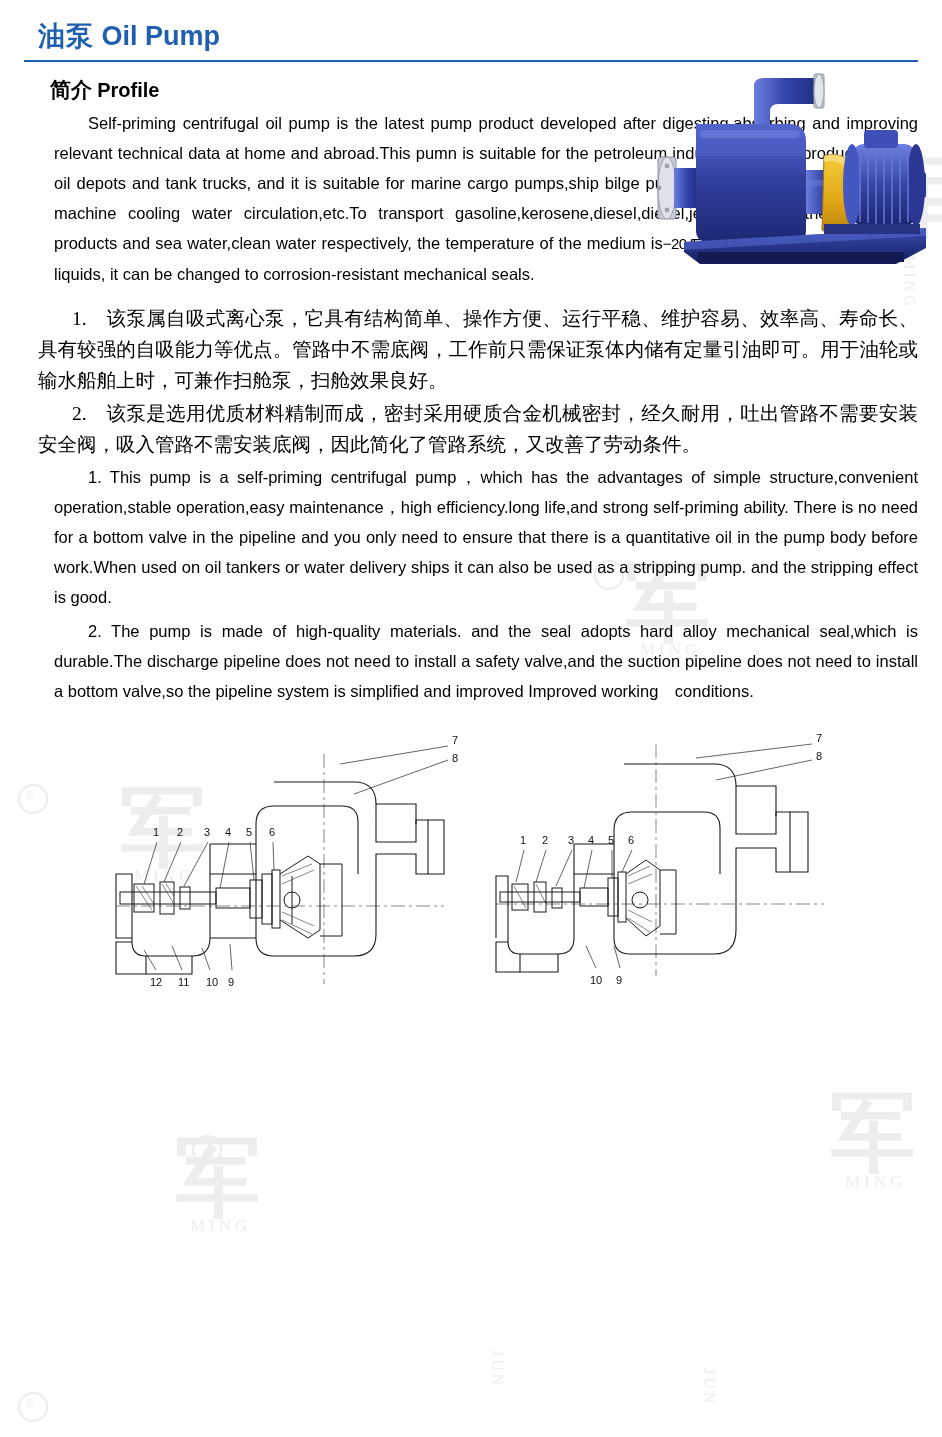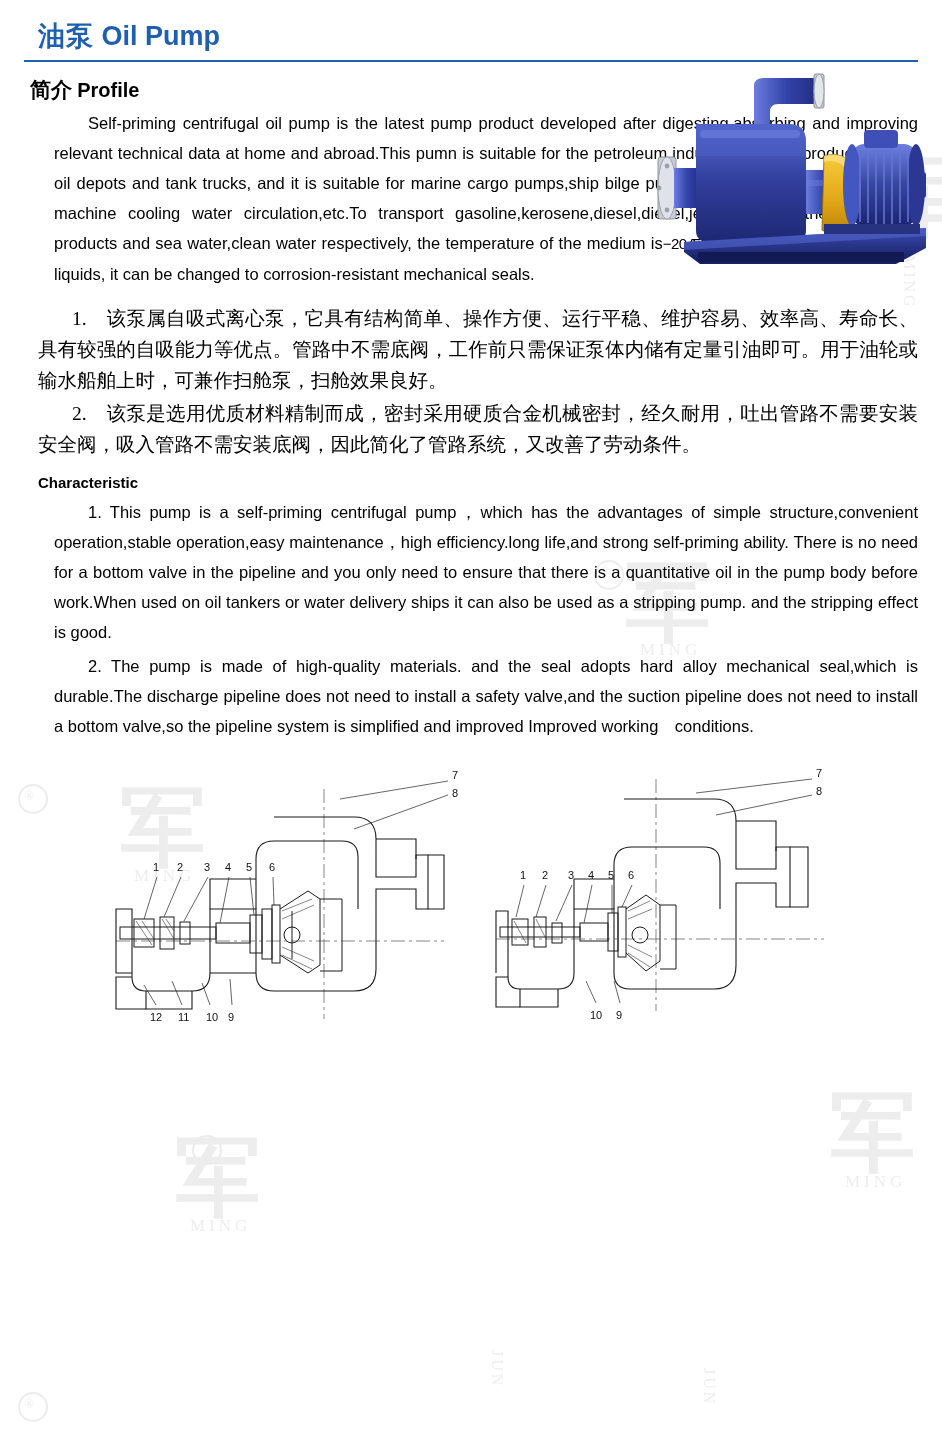--- a/index.html
+++ b/index.html
@@ -78,21 +78,21 @@
     margin-bottom: 14px;
     font-family: "Liberation Sans", sans-serif;
   }
   .doc-title .cn { letter-spacing: 1px; }
 
   .section-head-cn {
     position: relative;
     z-index: 2;
     font-size: 21px;
     font-weight: bold;
-    margin: 6px 0 4px 6px;
+    margin: 6px 0 4px 26px;
     font-family: "Liberation Serif", serif;
   }
   .section-head-cn .en {
     font-family: "Liberation Sans", sans-serif;
     font-size: 20px;
   }
   .section-head-sub {
     position: relative;
     z-index: 2;
     font-size: 15px;
@@ -280,21 +280,20 @@
       <span>Self-priming centrifugal oil pump is the latest pump product developed after digesting,absorbing and improving relevant technical data at home and abroad.This pumn is suitable for the petroleum industry, an ideal product for land oil depots and tank trucks, and it is suitable for marine cargo pumps,ship bilge pumps,fire pumps,ballast pumps,and machine cooling water circulation,etc.To transport gasoline,kerosene,diesel,diesel,jet fuel and other petroleum products and sea water,clean water respectively, the temperature of the medium is</span><span class="temp-garble">−20Æ­à80Æ­à</span><span>if transporting chemical liquids, it can be changed to corrosion-resistant mechanical seals.</span>
     </p>
   </div>
 
   <div class="spacer-sm"></div>
 
 
   <p class="cn-para indent-sm">1.　该泵属自吸式离心泵，它具有结构简单、操作方便、运行平稳、维护容易、效率高、寿命长、具有较强的自吸能力等优点。管路中不需底阀，工作前只需保证泵体内储有定量引油即可。用于油轮或输水船舶上时，可兼作扫舱泵，扫舱效果良好。</p>
   <p class="cn-para indent-sm">2.　该泵是选用优质材料精制而成，密封采用硬质合金机械密封，经久耐用，吐出管路不需要安装安全阀，吸入管路不需安装底阀，因此简化了管路系统，又改善了劳动条件。</p>
 
-  <div class="section-head-sub">Characteristic</div>
 
   <p class="en-para indent-sm">1. This pump is a self-priming centrifugal pump，which has the advantages of simple structure,convenient operation,stable operation,easy maintenance，high efficiency.long life,and strong self-priming ability. There is no need for a bottom valve in the pipeline and you only need to ensure that there is a quantitative oil in the pump body before work.When used on oil tankers or water delivery ships it can also be used as a stripping pump. and the stripping effect is good.</p>
   <p class="en-para indent-sm">2. The pump is made of high-quality materials. and the seal adopts hard alloy mechanical seal,which is durable.The discharge pipeline does not need to install a safety valve,and the suction pipeline does not need to install a bottom valve,so the pipeline system is simplified and improved Improved working　conditions.</p>
 
   <div class="drawings">
     <svg viewBox="0 0 894 320" width="894" height="320">
       <g stroke="#1a1a1a" fill="none" stroke-width="1.1" font-family="Liberation Sans, sans-serif" font-size="11">
 
         <g transform="translate(0,0)">
 

